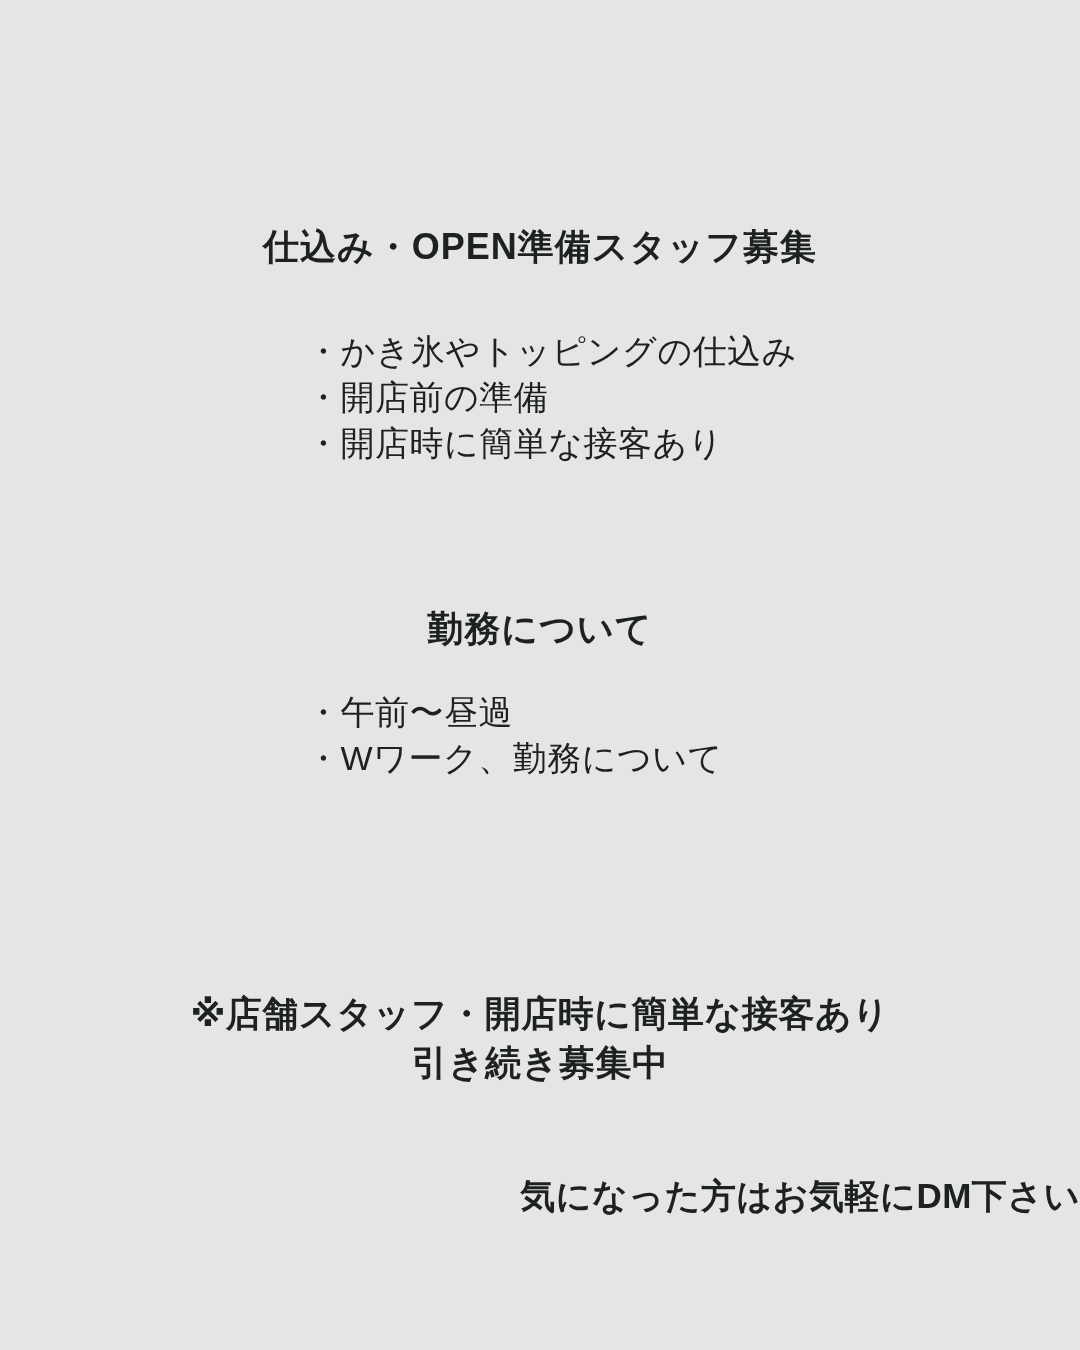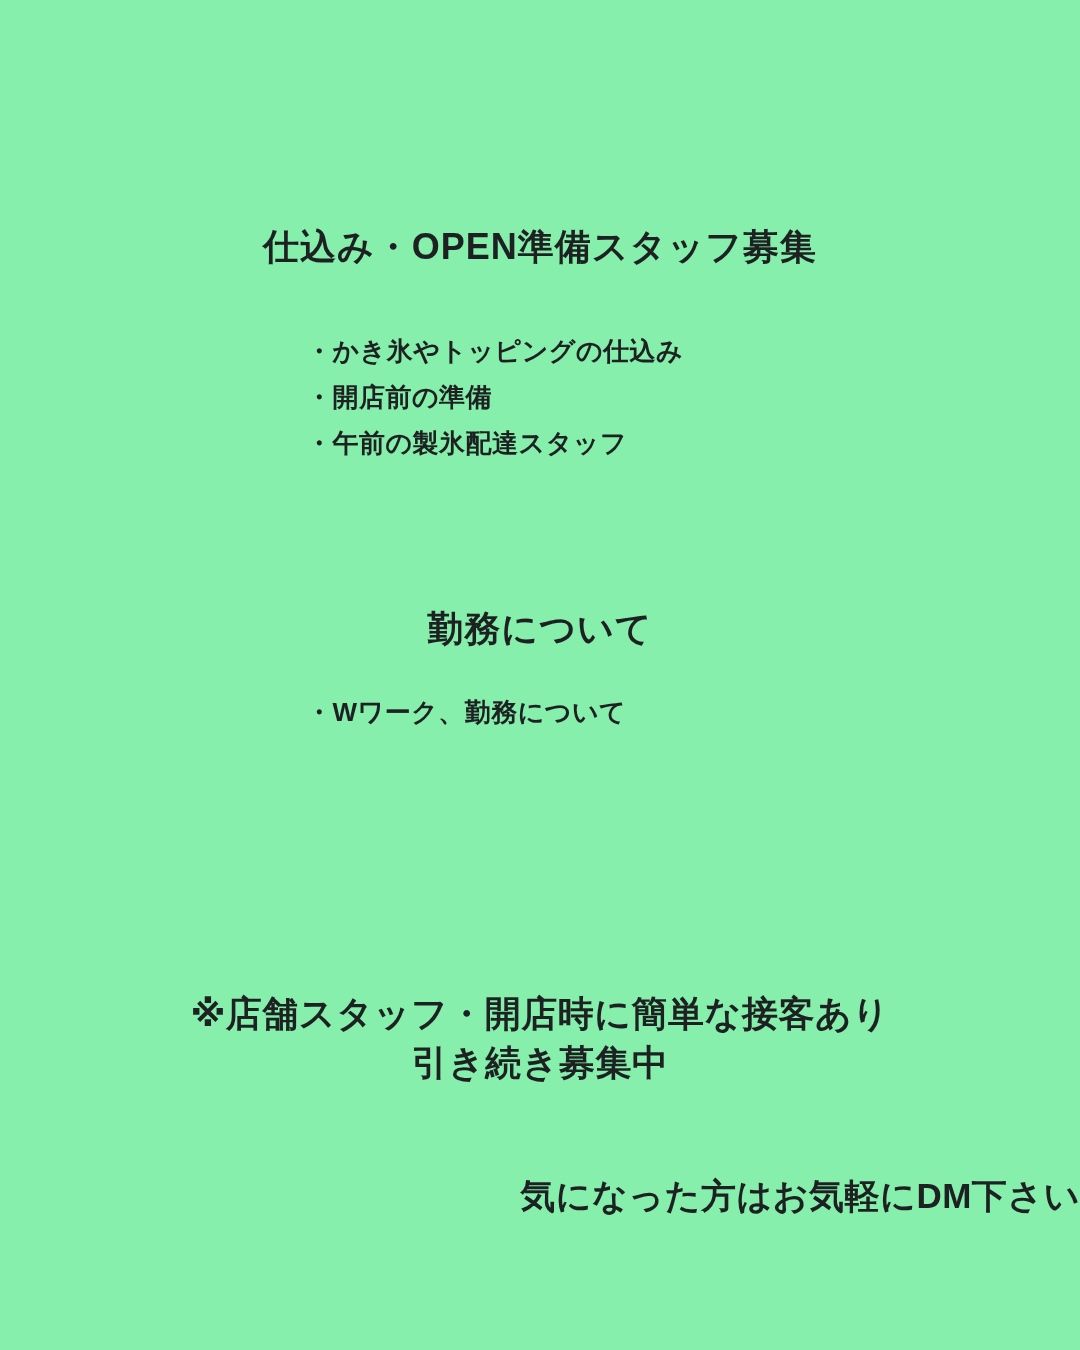--- a/index.html
+++ b/index.html
@@ -30,22 +30,22 @@
   .title {
     top: 226px;
     font-size: 36px;
     font-weight: 600;
     letter-spacing: 1px;
     line-height: 42px;
   }
   .list {
     position: absolute;
     left: 306px;
-    font-size: 26px;
-    font-weight: 700;
+    font-size: 34px;
+    font-weight: 400;
     line-height: 46px;
     letter-spacing: 0.5px;
   }
   .list-prep {
     top: 328px;
   }
   .section-heading {
     top: 608px;
     font-size: 36px;
     font-weight: 600;
@@ -67,33 +67,34 @@
     font-size: 35px;
     font-weight: 600;
     letter-spacing: 0.5px;
     line-height: 40px;
     text-align: right;
   }
 </style>
 </head>
 <body>
 
-<div class="page" style="background: #86efac; color: rgb(29, 33, 34);">
+<div class="page" style="background: #e5e5e5; color: rgb(29, 33, 34);">
 
   <div class="abs centered title">仕込み・OPEN準備スタッフ募集</div>
 
   <div class="list list-prep">
     <div>・かき氷やトッピングの仕込み</div>
     <div>・開店前の準備</div>
-    <div>・午前の製氷配達スタッフ</div>
+    <div>・開店時に簡単な接客あり</div>
   </div>
 
   <div class="abs centered section-heading">勤務について</div>
 
   <div class="list list-work">
+    <div>・午前〜昼過</div>
     <div>・Wワーク、勤務について</div>
   </div>
 
   <div class="abs centered note">
     <div>※店舗スタッフ・開店時に簡単な接客あり</div>
     <div>引き続き募集中</div>
   </div>
 
   <div class="abs centered footer">気になった方はお気軽にDM下さい</div>
 

